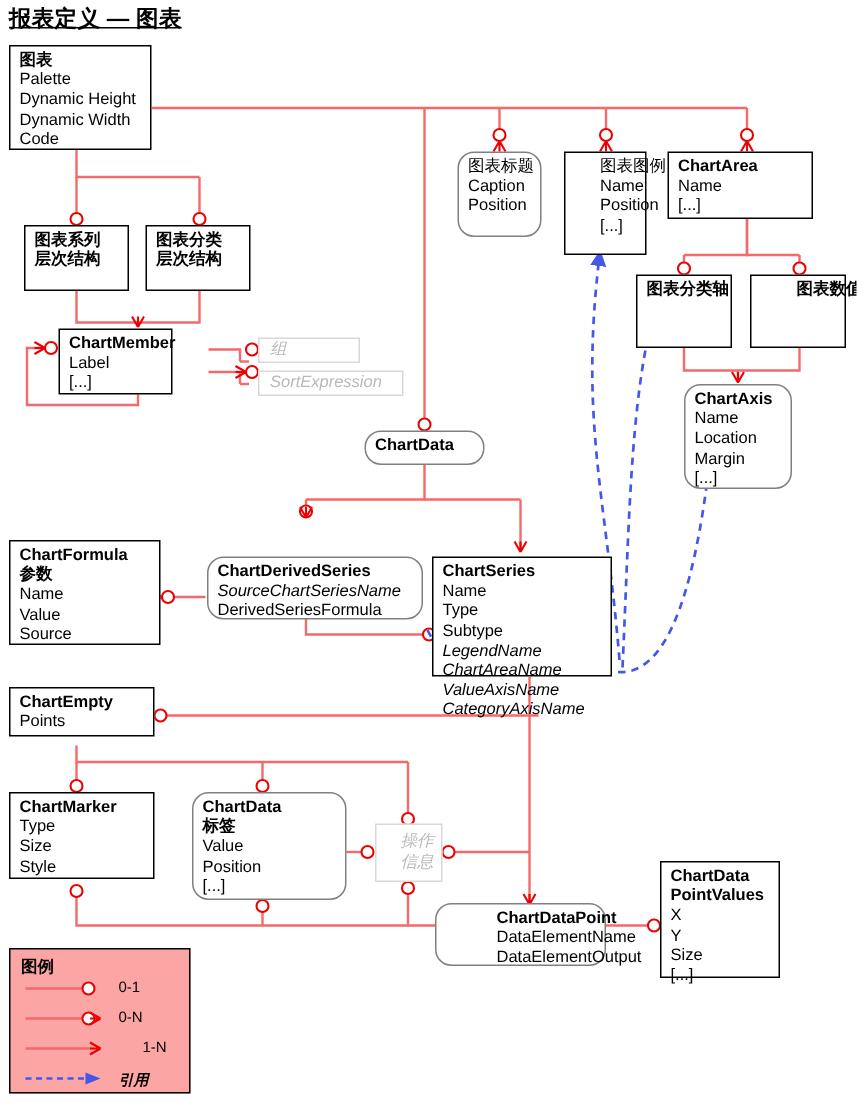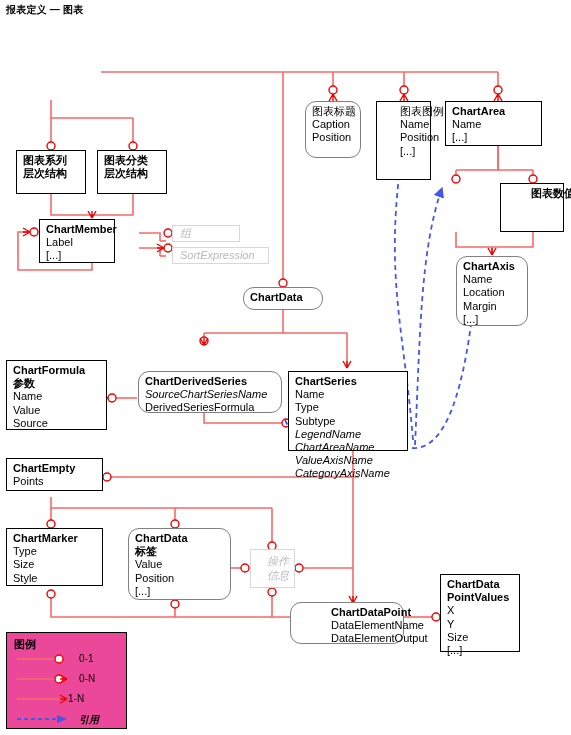--- a/index.html
+++ b/index.html
@@ -1,30 +1,30 @@
 <!DOCTYPE html>
 <html><head>
 <meta charset="utf-8">
 <style>
   html,body{margin:0;padding:0;background:#fff;}
   body{width:571px;height:735px;position:relative;
        font-family:"Liberation Sans","DejaVu Sans",sans-serif;
        font-size:11px;color:#000;overflow:hidden;}
   #diagram{position:absolute;left:0;top:0;width:571px;height:735px;}
   svg.layer{position:absolute;left:0;top:0;width:571px;height:735px;pointer-events:none;}
-  .title{position:absolute;left:6px;top:3px;font-size:10px;font-weight:bold;letter-spacing:0.2px;}
+  .title{position:absolute;left:6px;top:3px;font-size:15px;font-weight:bold;letter-spacing:0.2px;text-decoration:underline;}
   .box{position:absolute;box-sizing:border-box;background:#fff;border:1.5px solid #000;
        padding:3px 5px 3px 6px;line-height:13.2px;}
   .box.gray{border-color:#808080;border-radius:11px;}
   .box.ghost{border:1.5px solid #d8d8d8;color:#b9b9b9;font-style:italic;
              display:flex;align-items:center;padding-left:7px;}
   .box .h{font-weight:bold;display:block;white-space:nowrap;}
   .box .a{display:block;white-space:nowrap;}
   .box .it{font-style:italic;}
-  .legend{position:absolute;box-sizing:border-box;background:#ec4899;border:1.5px solid #000;padding-left:28px;}
+  .legend{position:absolute;box-sizing:border-box;background:#fca5a5;border:1.5px solid #000;padding-left:28px;}
   .legend .lh{position:absolute;left:7px;top:4px;font-weight:bold;font-size:11px;}
   .legend .lbl{position:absolute;font-size:10px;}
   .legend .lbl.it{font-style:italic;font-weight:bold;}
 </style>
 </head>
 <body>
 
 <div id="diagram">
 
   <div class="title">报表定义 — 图表</div>
@@ -140,20 +140,27 @@
       </marker>
     </defs>
     <g stroke="#4357e8" stroke-width="1.8" fill="none" stroke-dasharray="5,4" marker-end="url(#bluearrow)">
       <path d="M285,420 C300,452 340,448 352,428"></path>
       <path d="M413,440 C404,330 386,280 400,168"></path>
       <path d="M415,445 C420,340 420,250 442,188"></path>
       <path d="M412,448 C440,450 462,410 474,300"></path>
     </g>
   </svg>
 
+  <div class="box" style="left:6px;top:30px;width:95px;height:70px;">
+    <span class="h">图表</span>
+    <span class="a">Palette</span>
+    <span class="a">Dynamic Height</span>
+    <span class="a">Dynamic Width</span>
+    <span class="a">Code</span>
+  </div>
 
   <div class="box" style="left:16px;top:150px;width:70px;height:44px;">
     <span class="h">图表系列</span>
     <span class="h">层次结构</span>
   </div>
 
   <div class="box" style="left:97px;top:150px;width:70px;height:44px;">
     <span class="h">图表分类</span>
     <span class="h">层次结构</span>
   </div>
@@ -171,33 +178,36 @@
   <div class="box ghost" style="left:172px;top:247px;width:97px;height:17px;">
     <span>SortExpression</span>
   </div>
 
   <div class="box gray" style="left:305px;top:101px;width:56px;height:57px;">
     <span class="a">图表标题</span>
     <span class="a">Caption</span>
     <span class="a">Position</span>
   </div>
 
-  <div class="box" style="left:376px;top:101px;width:55px;height:79px;padding-left:23px;">
+  <div class="box" style="left:376px;top:101px;width:55px;height:69px;padding-left:23px;">
     <span class="a">图表图例</span>
     <span class="a">Name</span>
     <span class="a">Position</span>
     <span class="a">[...]</span>
   </div>
 
   <div class="box" style="left:445px;top:101px;width:97px;height:45px;">
     <span class="h">ChartArea</span>
     <span class="a">Name</span>
     <span class="a">[...]</span>
   </div>
 
+  <div class="box" style="left:424px;top:183px;width:64px;height:49px;">
+    <span class="h">图表分类轴</span>
+  </div>
 
   <div class="box" style="left:500px;top:183px;width:64px;height:49px;padding-left:30px;">
     <span class="h">图表数值轴</span>
   </div>
 
   <div class="box gray" style="left:456px;top:256px;width:72px;height:70px;">
     <span class="h">ChartAxis</span>
     <span class="a">Name</span>
     <span class="a">Location</span>
     <span class="a">Margin</span>
@@ -288,17 +298,17 @@
         <path d="M60,46 L53,42 M60,46 L53,46 M60,46 L53,50"></path>
         <path d="M60,66 L53,62 M60,66 L53,66 M60,66 L53,70"></path>
       </g>
       <g stroke="#4357e8" stroke-width="1.8" fill="none" stroke-dasharray="4,3">
         <path d="M10,86 H50"></path>
       </g>
       <path d="M50,82 L60,86 L50,90 z" fill="#4357e8"></path>
     </svg>
     <span class="lbl" style="left:72px;top:20px;">0-1</span>
     <span class="lbl" style="left:72px;top:40px;text-align:center;">0-N</span>
-    <span class="lbl" style="left:61px;top:60px;">1-N</span>
+    <span class="lbl" style="left:88px;top:60px;">1-N</span>
     <span class="lbl it" style="left:72px;top:80px;">引用</span>
   </div>
 
 </div>
 
 </body></html>

